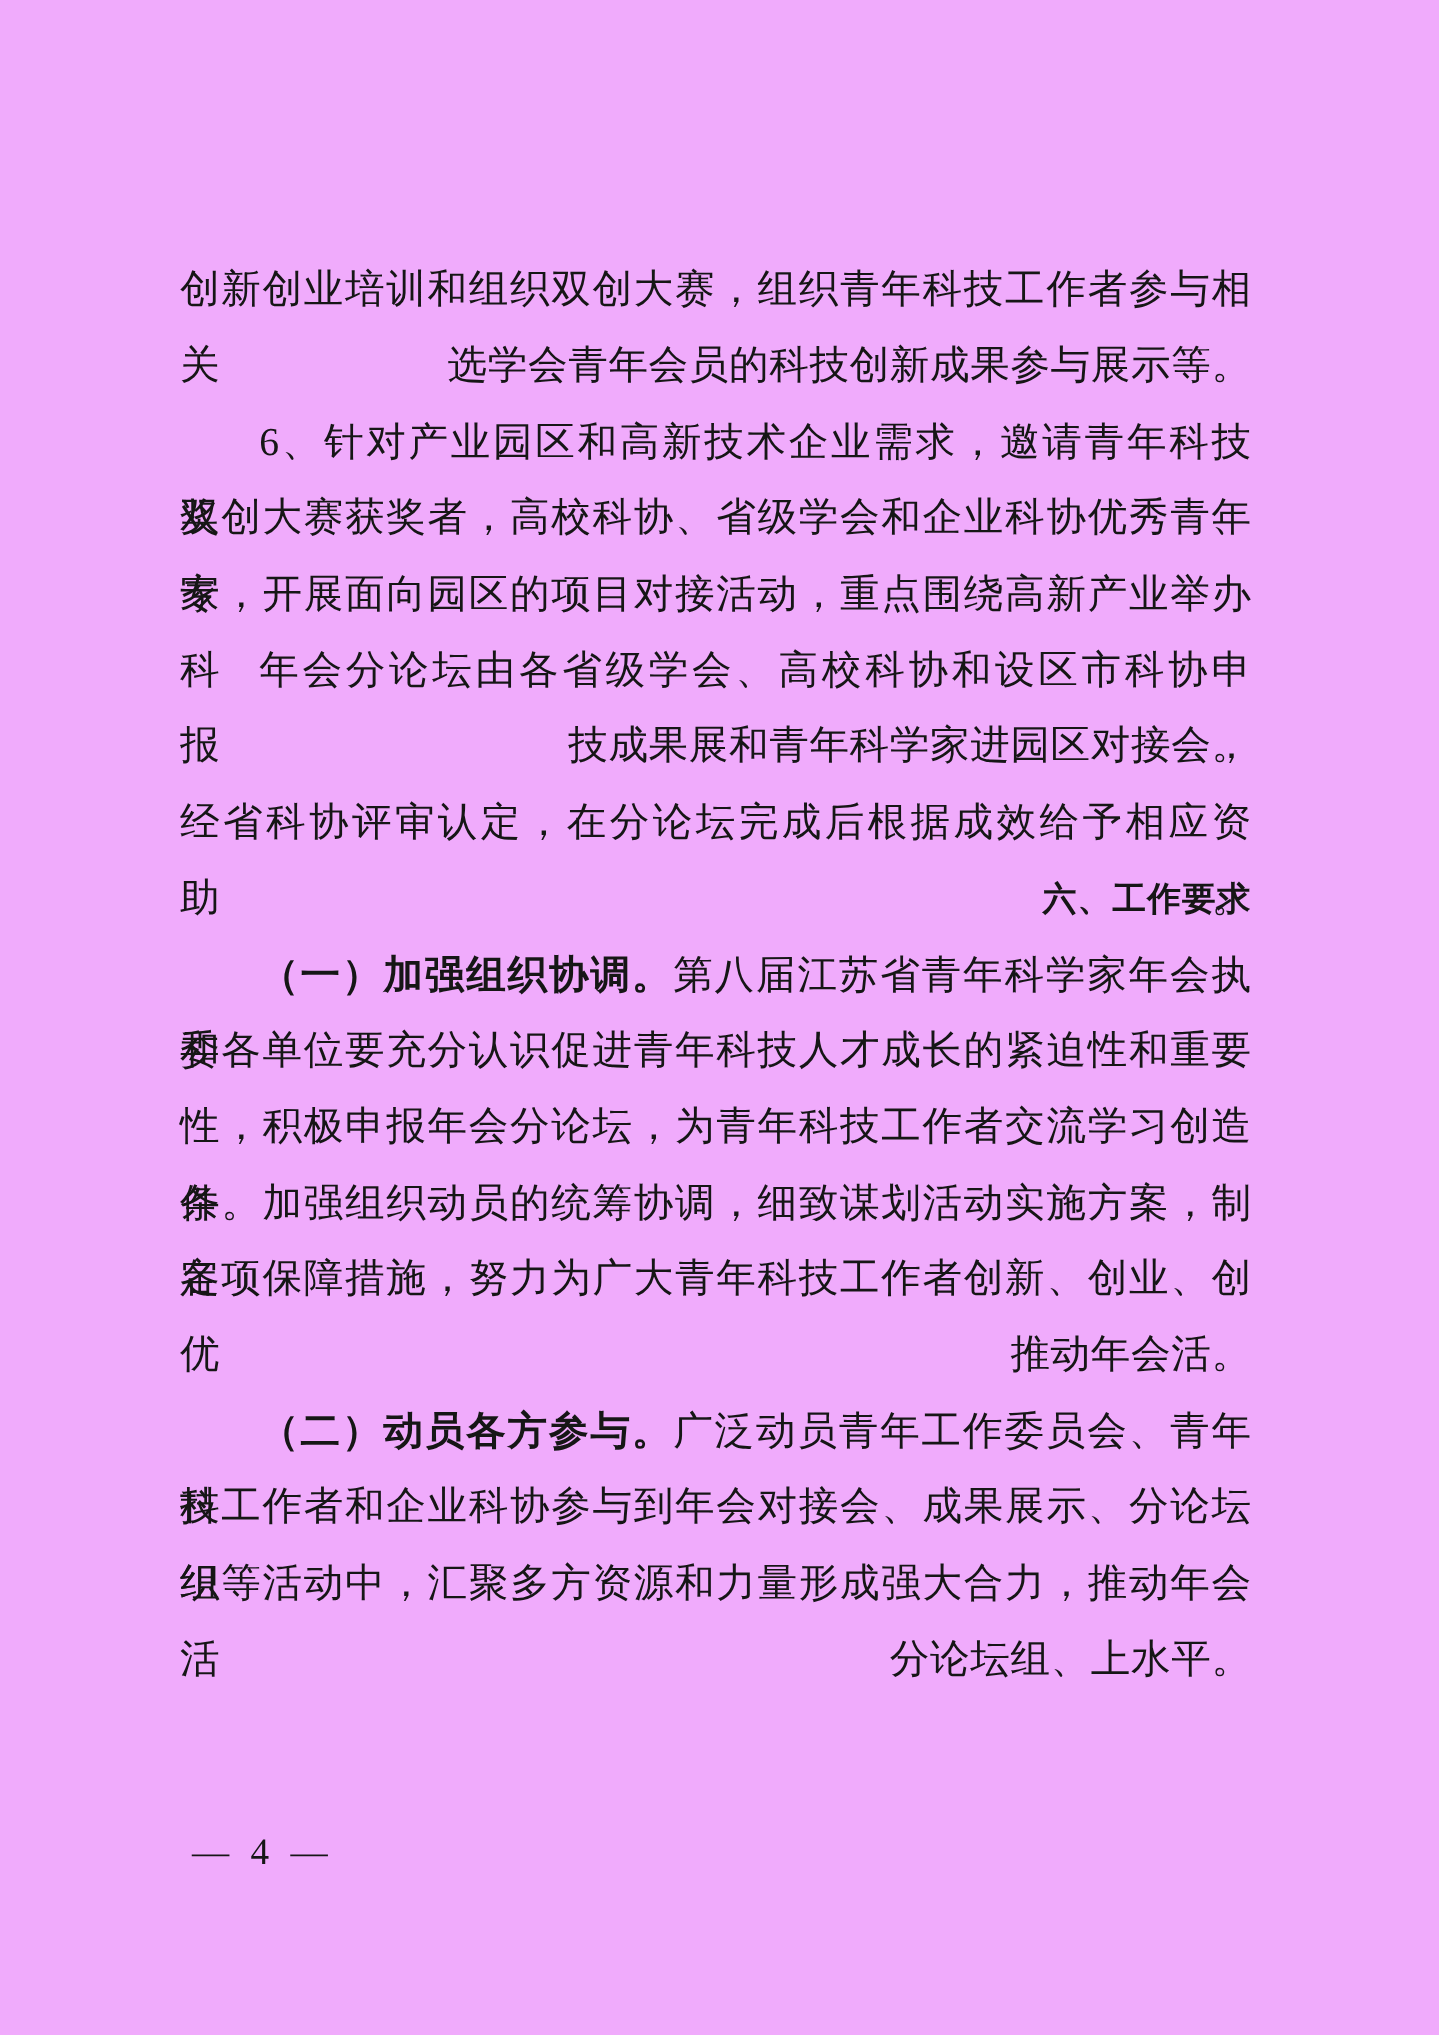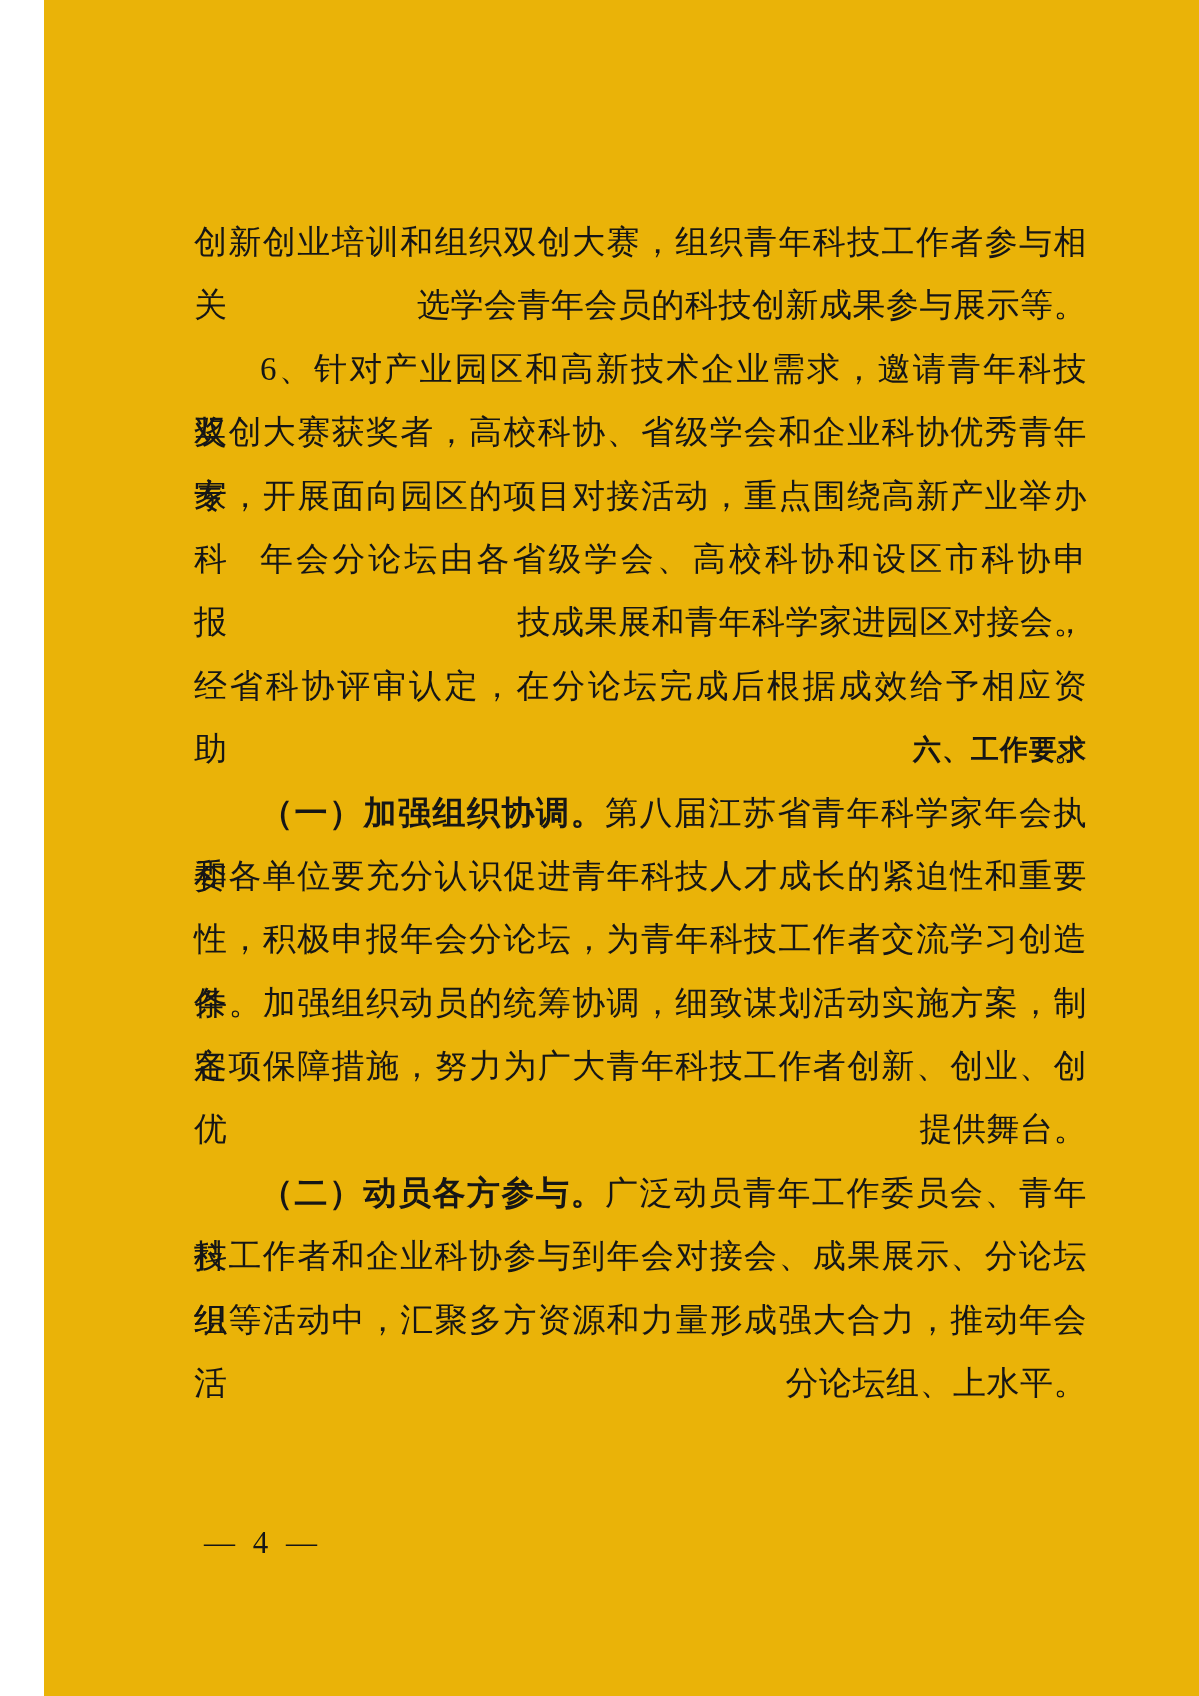--- a/index.html
+++ b/index.html
@@ -11,22 +11,21 @@
     width: 1199px;
     height: 1696px;
     position: relative;
     overflow: hidden;
     font-family: "Liberation Serif", serif;
     color: #161616;
   }
   .page {
     position: absolute;
     inset: 0;
-    background: #eab308;
-    margin-left: 44px;
+    background: #f0abfc;
   }
   .doc {
     position: absolute;
     left: 150px;
     top: 211px;
     width: 893px;
   }
   .line {
     height: 63.4px;
     line-height: 63.4px;
@@ -75,20 +74,20 @@
       <div class="line fill"><span class="seg">家，开展面向园区的项目对接活动，重点围绕高新产业举办科</span></div>
       <div class="line indent fill"><span class="seg">年会分论坛由各省级学会、高校科协和设区市科协申报，</span></div>
       <div class="line"><span class="seg">技成果展和青年科学家进园区对接会。</span></div>
       <div class="line fill"><span class="seg">经省科协评审认定，在分论坛完成后根据成效给予相应资助。</span></div>
       <div class="line indent heading"><span class="seg bold">六、工作要求</span></div>
       <div class="line indent fill"><span class="seg bold">（一）加强组织协调。</span><span class="seg">第八届江苏省青年科学家年会执委</span></div>
       <div class="line fill"><span class="seg">和各单位要充分认识促进青年科技人才成长的紧迫性和重要</span></div>
       <div class="line fill"><span class="seg">性，积极申报年会分论坛，为青年科技工作者交流学习创造条</span></div>
       <div class="line fill"><span class="seg">件。加强组织动员的统筹协调，细致谋划活动实施方案，制定</span></div>
       <div class="line fill"><span class="seg">各项保障措施，努力为广大青年科技工作者创新、创业、创优</span></div>
-      <div class="line"><span class="seg">提供舞台。</span></div>
+      <div class="line"><span class="seg">推动年会活。</span></div>
       <div class="line indent fill"><span class="seg bold">（二）动员各方参与。</span><span class="seg">广泛动员青年工作委员会、青年科</span></div>
       <div class="line fill"><span class="seg">技工作者和企业科协参与到年会对接会、成果展示、分论坛组</span></div>
       <div class="line fill"><span class="seg">织等活动中，汇聚多方资源和力量形成强大合力，推动年会活</span></div>
       <div class="line"><span class="seg">分论坛组、上水平。</span></div>
     </main>
   <div class="page-number">— 4 —</div>
 </div>
 
 </body></html>

